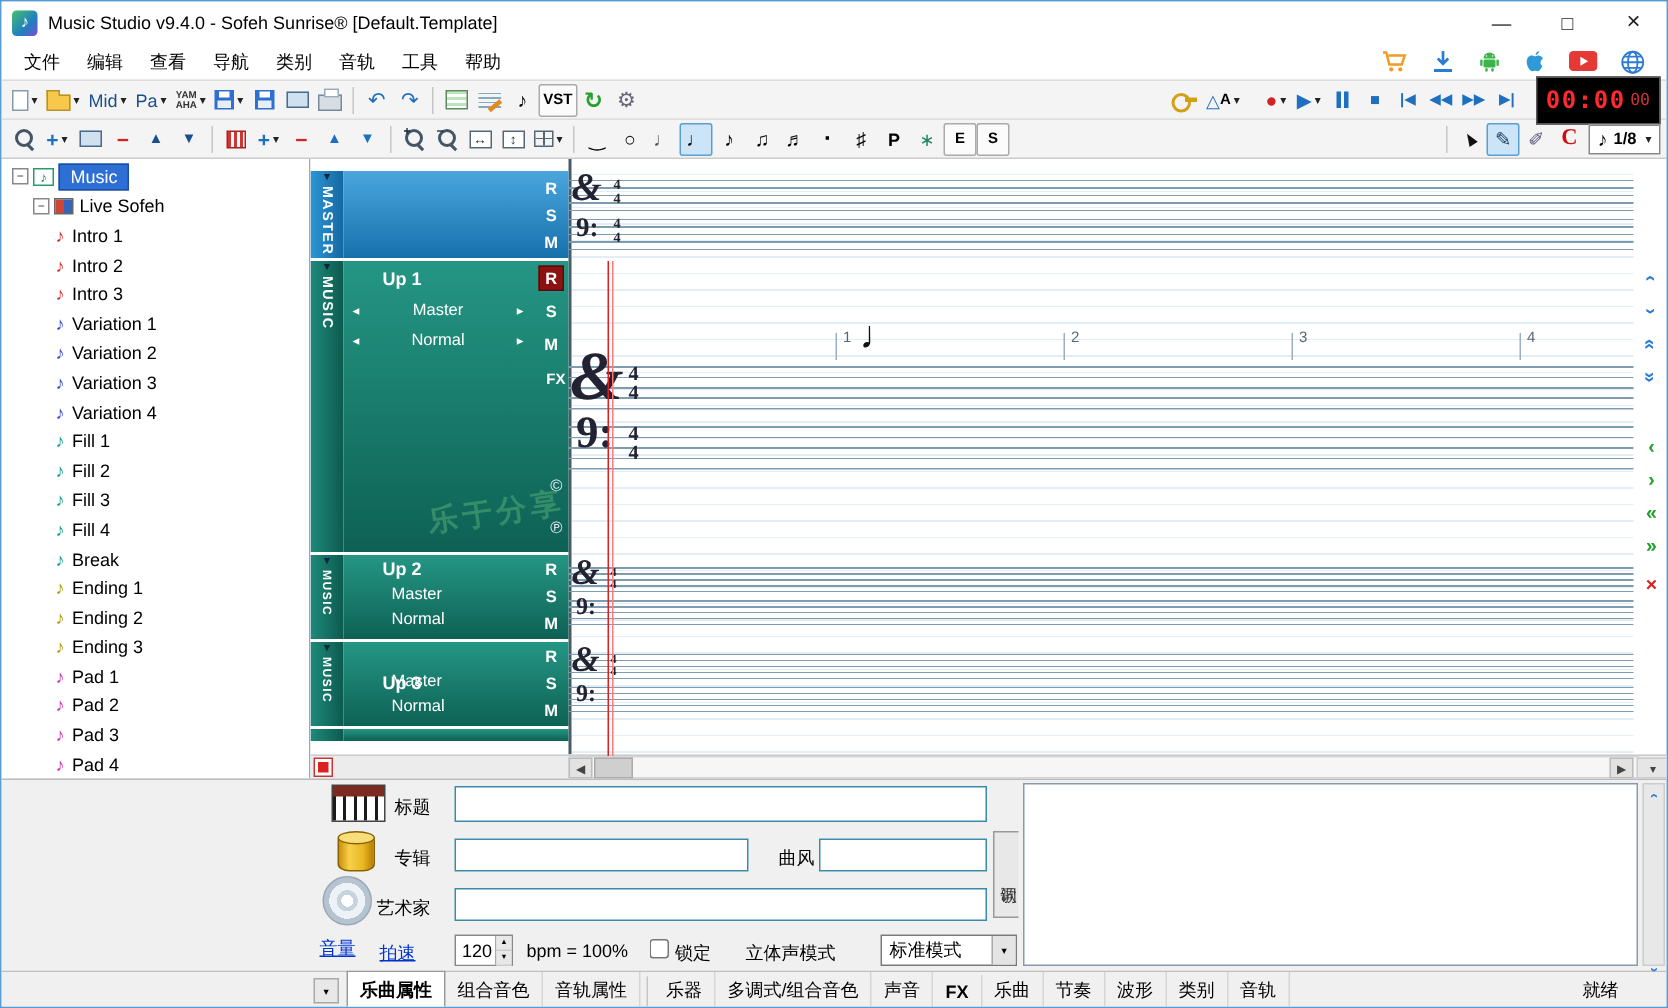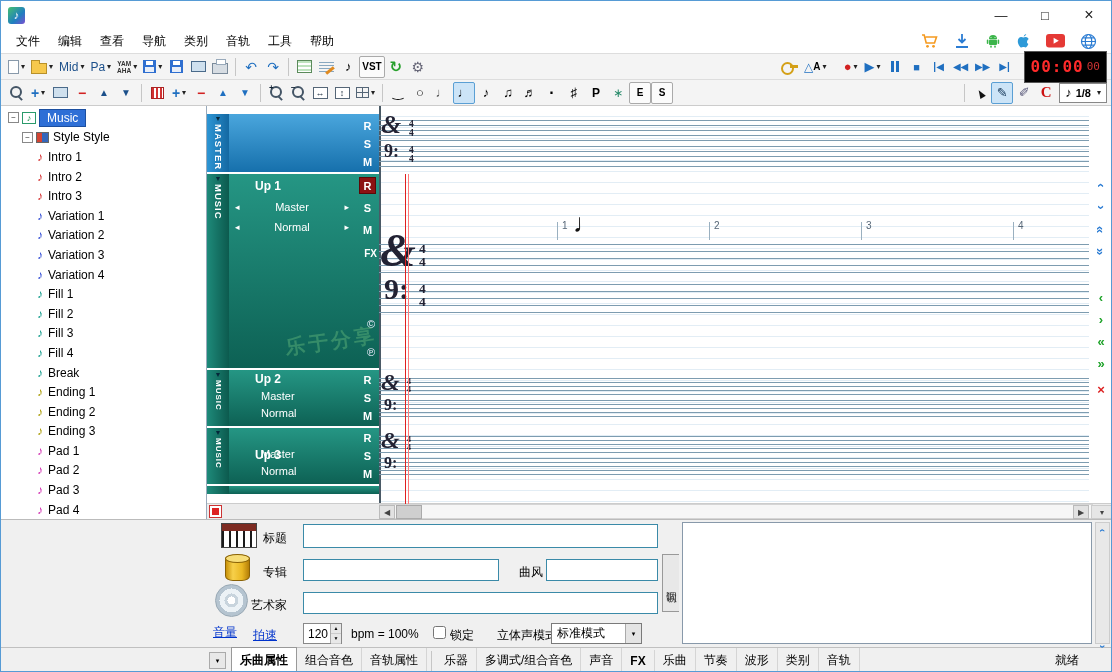--- a/index.html
+++ b/index.html
@@ -137,20 +137,21 @@
 .tab.boldtab{font-weight:bold}
 .status{margin-left:auto;padding-right:32px}
 </style>
 </head>
 <body>
 
 <div class="window">
 
   <div class="titlebar">
     <span class="appicon">♪</span>
+    <span class="title">Music Studio v9.4.0 - Sofeh Sunrise® [Default.Template]</span>
     <div class="wbtns">
       <span class="wbtn">—</span>
       <span class="wbtn">□</span>
       <span class="wbtn" style="font-size:16px">×</span>
     </div>
   </div>
 
   <div class="menubar">
     <span class="mitem">文件</span>
     <span class="mitem">编辑</span>
@@ -370,21 +371,21 @@
 
     <div class="tree">
       <div class="trow" style="padding-left:4px">
         <span class="ebox">−</span>
         <span class="rico">♪</span>
         <span class="rootlabel">Music</span>
       </div>
       <div class="trow" style="padding-left:18px">
         <span class="ebox">−</span>
         <span class="gico"></span>
-        <span>Style Style</span>
+        <span>Live Sofeh</span>
       </div>
       <div class="trow ti">
           <span class="tnote" style="color: rgb(212, 44, 44);">♪</span>
           <span>Intro 1</span>
         </div>
       <div class="trow ti">
           <span class="tnote" style="color: rgb(212, 44, 44);">♪</span>
           <span>Intro 2</span>
         </div>
       <div class="trow ti">
@@ -630,21 +631,21 @@
       <input value="120" style="">
       <span class="spincol">
           <span>▲</span>
           <span>▼</span>
         </span>
     </div>
     <span class="plabel" style="left:350px;top:107px">bpm = 100%</span>
     <input type="checkbox" class="chk" style="left: 432px; top: 106px;">
     <span class="plabel" style="left:449px;top:107px">锁定</span>
     <span class="plabel" style="left:496px;top:107px">立体声模式</span>
-    <div class="selbox" style="left:550px;top:103px;width:91px">
+    <div class="selbox" style="left:586px;top:103px;width:91px">
       <span class="stext">标准模式</span>
       <span class="sbtn">▾</span>
     </div>
 
     <div class="lyrtab">歌词</div>
     <textarea class="lyrics" style=""></textarea>
     <div class="pscroll">
       <span style="top:2px">
           <span class="rot">‹</span>
         </span>

